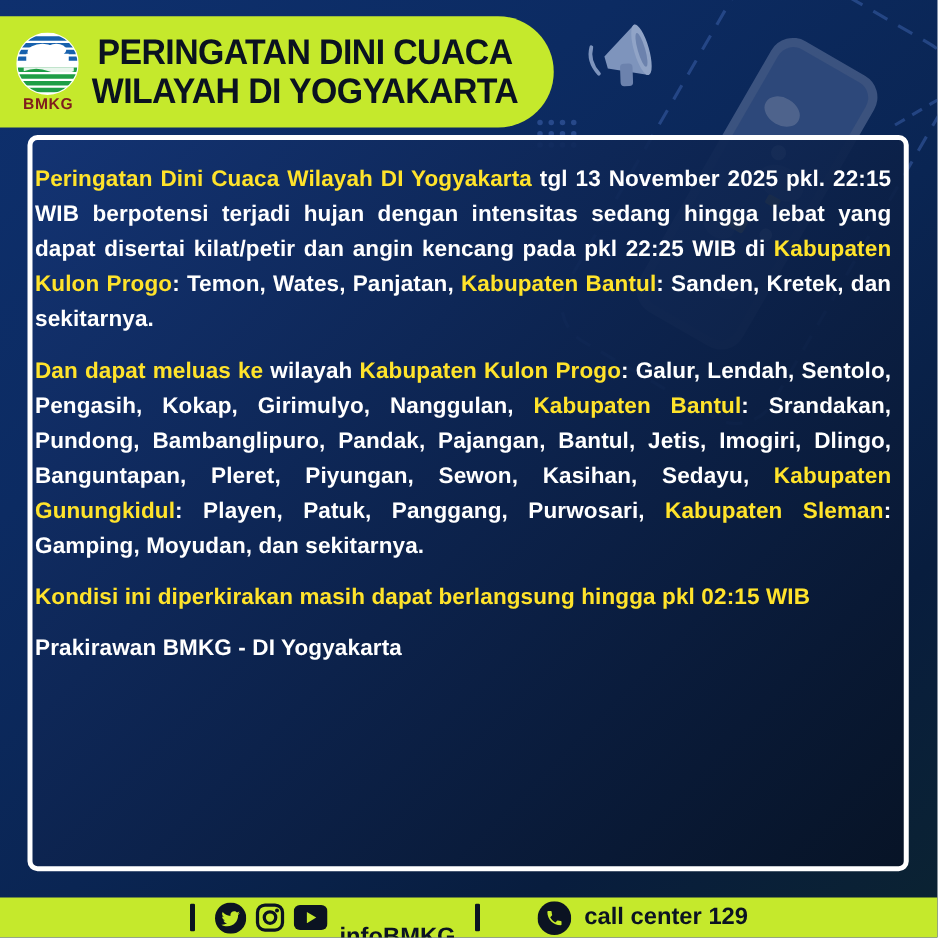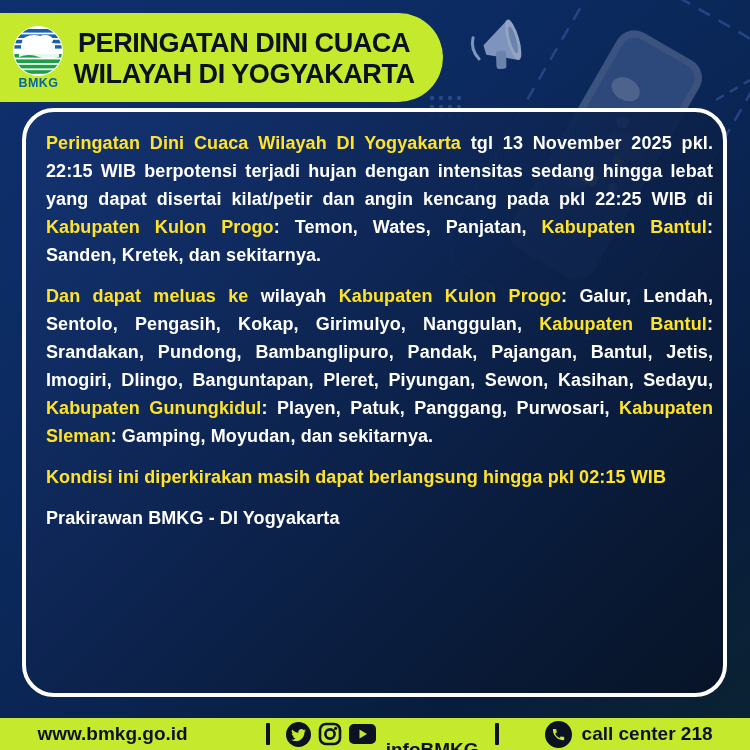--- a/index.html
+++ b/index.html
@@ -20,33 +20,33 @@
   
   .banner{
     position:absolute;left:0;top:13px;width:443px;height:89px;
     background:var(--green);
     border-radius:0 44.5px 44.5px 0;
     display:flex;align-items:center;
     z-index:3;
   }
   .logo-wrap{margin-left:13px;width:62px;display:flex;flex-direction:column;align-items:center;}
   .logo-circle{width:50px;height:50px;display:block;}
-  .logo-label{font-size:12.5px;font-weight:700;color:#0369a1;letter-spacing:.5px;margin-top:0;}
+  .logo-label{font-size:12.5px;font-weight:700;color:#7f1d1d;letter-spacing:.5px;margin-top:0;}
   .banner-title{
     flex:1;text-align:center;padding-right:20px;
     font-weight:700;color:#0a1220;font-size:28.5px;line-height:31px;
     letter-spacing:-.5px;transform:scaleX(.95);transform-origin:center;
     white-space:nowrap;
   }
   
   .card{
     position:absolute;left:22px;top:108px;width:705px;height:589px;
-    border:4px solid #ffffff;border-radius:32px;
+    border:4px solid #ffffff;border-radius:8px;
     background:linear-gradient(135deg,rgba(20,52,116,.88) 0%,rgba(13,36,80,.92) 45%,rgba(7,19,38,.95) 100%);
-    padding:17px 10px 0 20px;
+    padding:17px 10px 0 2px;
     z-index:2;
   }
   .card p{
     font-size:18px;line-height:28px;font-weight:700;
     text-align:justify;color:#ffffff;margin:0 0 13px 0;
     letter-spacing:.1px;
   }
   .seg-yellow{color:var(--yellow);}
   .seg-white{color:#ffffff;}
   
@@ -154,21 +154,20 @@
 <main class="card">
   <div>
       <p><span class="seg-yellow">Peringatan Dini Cuaca Wilayah DI Yogyakarta</span><span class="seg-white"> tgl 13 November 2025 pkl. 22:15 WIB berpotensi terjadi hujan dengan intensitas sedang hingga lebat yang dapat disertai kilat/petir dan angin kencang pada pkl 22:25 WIB di </span><span class="seg-yellow">Kabupaten Kulon Progo</span><span class="seg-white">: Temon, Wates, Panjatan, </span><span class="seg-yellow">Kabupaten Bantul</span><span class="seg-white">: Sanden, Kretek, dan sekitarnya.</span></p>
       <p><span class="seg-yellow">Dan dapat meluas ke</span><span class="seg-white"> wilayah </span><span class="seg-yellow">Kabupaten Kulon Progo</span><span class="seg-white">: Galur, Lendah, Sentolo, Pengasih, Kokap, Girimulyo, Nanggulan, </span><span class="seg-yellow">Kabupaten Bantul</span><span class="seg-white">: Srandakan, Pundong, Bambanglipuro, Pandak, Pajangan, Bantul, Jetis, Imogiri, Dlingo, Banguntapan, Pleret, Piyungan, Sewon, Kasihan, Sedayu, </span><span class="seg-yellow">Kabupaten Gunungkidul</span><span class="seg-white">: Playen, Patuk, Panggang, Purwosari, </span><span class="seg-yellow">Kabupaten Sleman</span><span class="seg-white">: Gamping, Moyudan, dan sekitarnya.</span></p>
       <p><span class="seg-yellow">Kondisi ini diperkirakan masih dapat berlangsung hingga pkl 02:15 WIB</span></p>
       <p><span class="seg-white">Prakirawan BMKG - DI Yogyakarta</span></p>
     </div>
 </main>
 
 <footer class="footer">
-  <span class="f-website">www.bmkg.go.id</span>
   <span class="sep sep1"></span>
   <span class="social-icons">
     <svg class="icon" width="25" height="25" viewBox="0 0 25 25">
       <circle cx="12.5" cy="12.5" r="12.5" fill="#0b1322"></circle>
       <path transform="translate(5.1,5.6) scale(0.62)" fill="#c5e92c" d="M23.954 4.569c-.885.392-1.83.656-2.825.775 1.014-.611 1.794-1.574 2.163-2.723-.951.564-2.005.974-3.127 1.195-.897-.957-2.178-1.555-3.594-1.555-2.717 0-4.92 2.203-4.92 4.917 0 .39.045.765.127 1.124C7.691 8.094 4.066 6.13 1.64 3.161c-.427.722-.666 1.561-.666 2.475 0 1.71.87 3.213 2.188 4.096-.807-.026-1.566-.248-2.228-.616v.061c0 2.385 1.693 4.374 3.946 4.827-.413.111-.849.171-1.296.171-.314 0-.615-.03-.916-.086.631 1.953 2.445 3.377 4.604 3.417-1.68 1.319-3.809 2.105-6.102 2.105-.39 0-.779-.023-1.17-.067 2.189 1.394 4.768 2.209 7.557 2.209 9.054 0 13.999-7.496 13.999-13.986 0-.209 0-.42-.015-.63.961-.689 1.8-1.56 2.46-2.548z"></path>
     </svg>
     <svg class="icon" width="24" height="24" viewBox="0 0 24 24">
       <rect x="2" y="2" width="20" height="20" rx="6" fill="none" stroke="#0b1322" stroke-width="2.6"></rect>
       <circle cx="12" cy="12" r="4.6" fill="none" stroke="#0b1322" stroke-width="2.6"></circle>
       <circle cx="17.6" cy="6.4" r="1.6" fill="#0b1322"></circle>
@@ -177,14 +176,14 @@
       <rect x="0" y="0" width="27" height="20" rx="5" fill="#0b1322"></rect>
       <polygon points="10.5,5.5 18,10 10.5,14.5" fill="#c5e92c"></polygon>
     </svg>
   </span>
   <span class="f-handle">infoBMKG</span>
   <span class="sep sep2"></span>
   <svg class="icon" width="27" height="27" viewBox="0 0 27 27">
     <circle cx="13.5" cy="13.5" r="13.5" fill="#0b1322"></circle>
     <path transform="translate(6,6) scale(0.63)" fill="#c5e92c" d="M6.62 10.79c1.44 2.83 3.76 5.14 6.59 6.59l2.2-2.2c.27-.27.67-.36 1.02-.24 1.12.37 2.33.57 3.57.57.55 0 1 .45 1 1V20c0 .55-.45 1-1 1-9.39 0-17-7.61-17-17 0-.55.45-1 1-1h3.5c.55 0 1 .45 1 1 0 1.25.2 2.45.57 3.57.11.35.03.74-.25 1.02l-2.2 2.2z"></path>
   </svg>
-  <span class="f-call">call center 218</span>
+  <span class="f-call">call center 129</span>
 </footer>
 
 </body></html>

